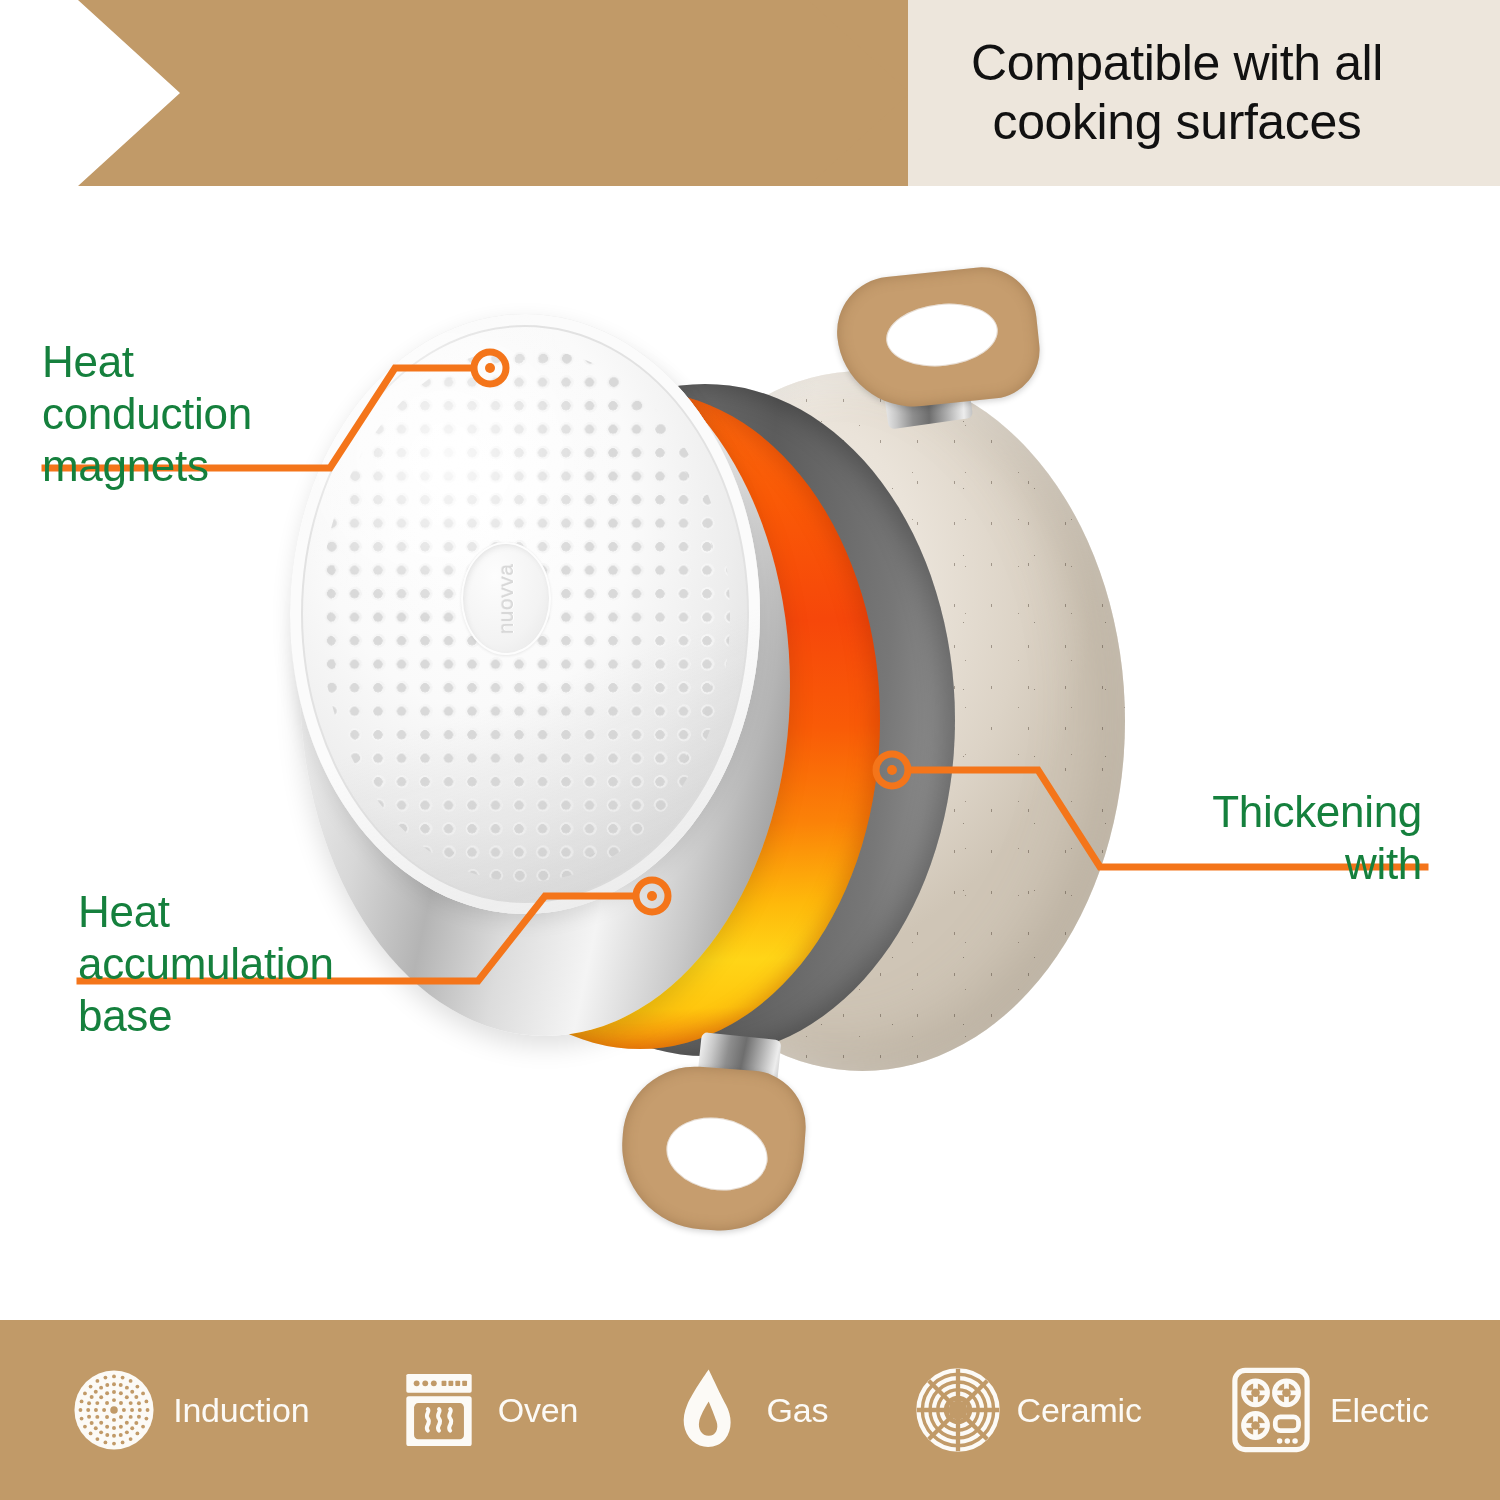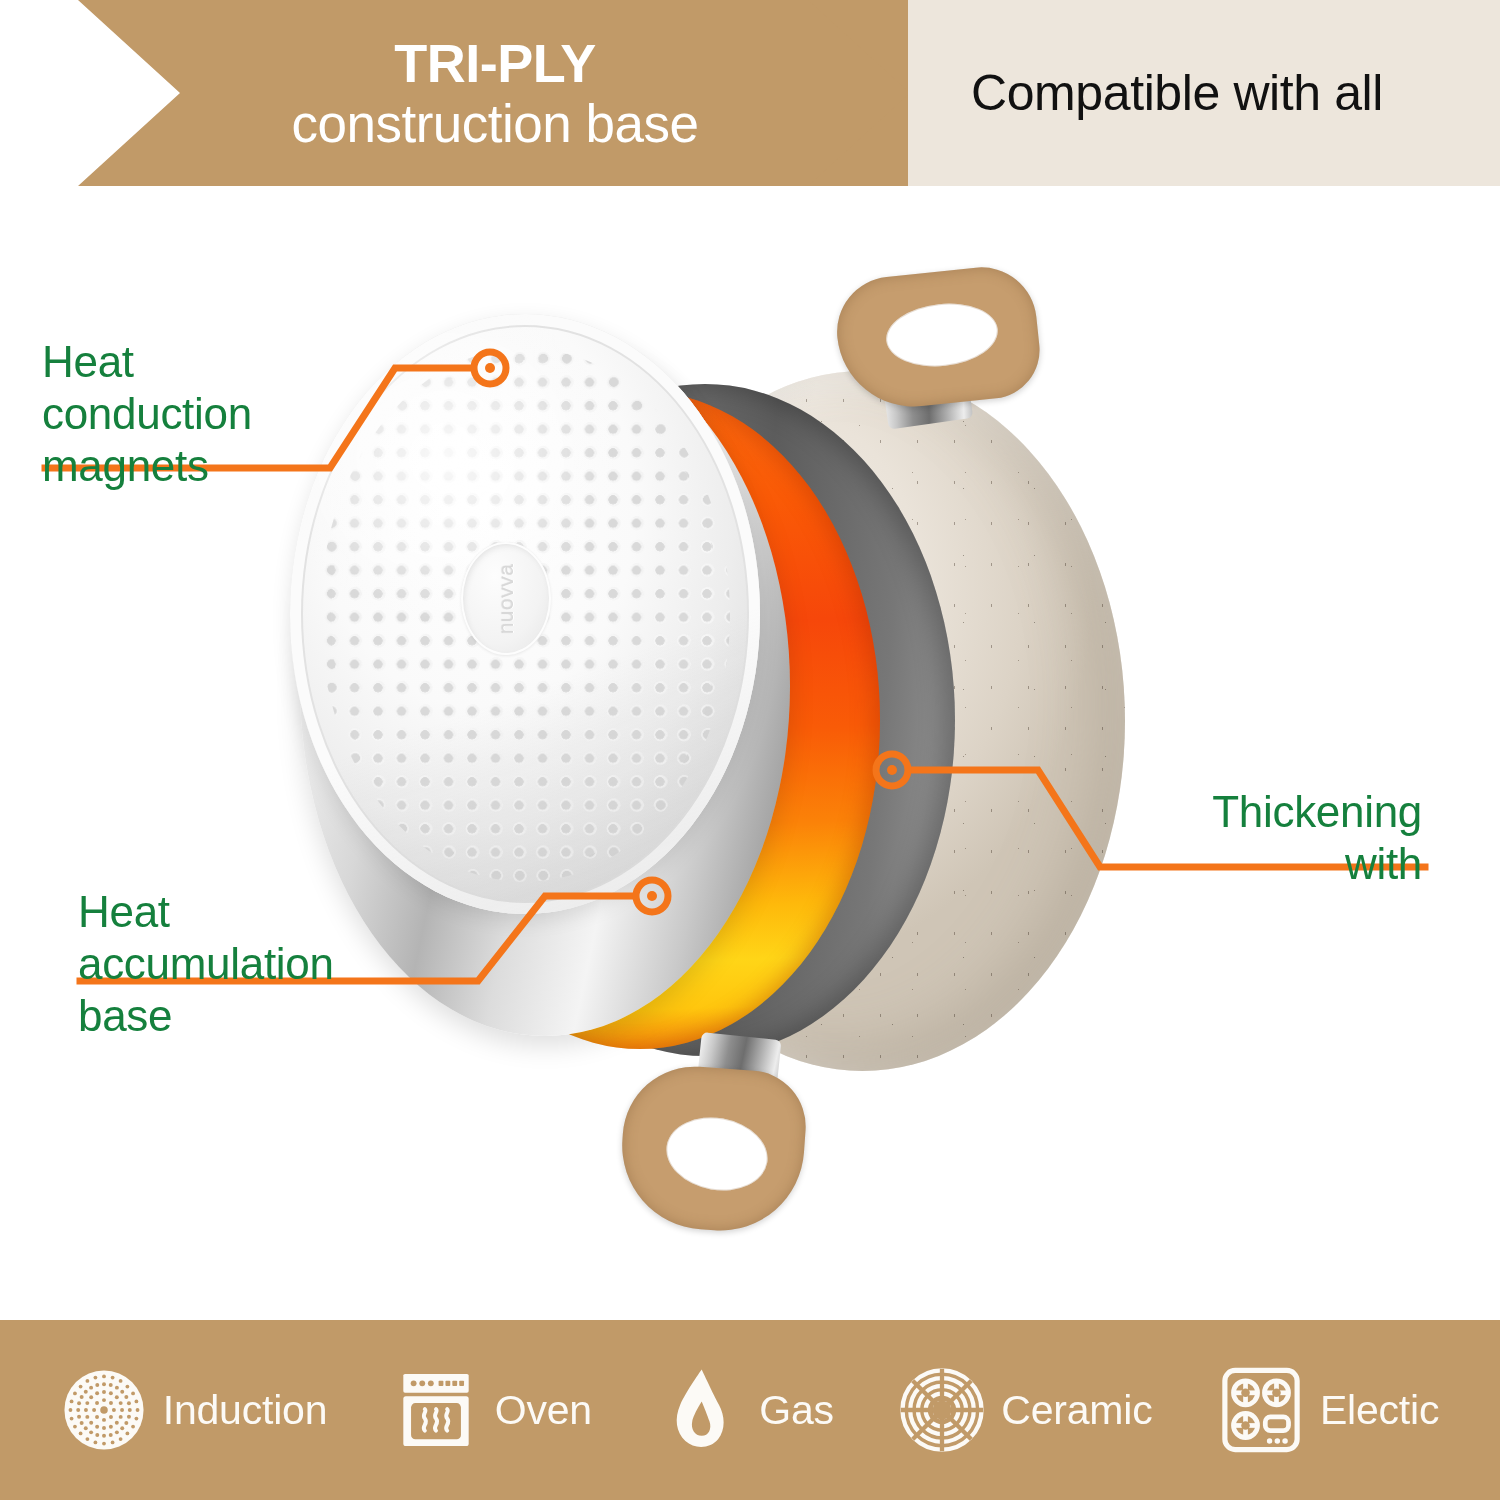--- a/index.html
+++ b/index.html
@@ -220,38 +220,35 @@
   .leader{ position:absolute; overflow:visible; pointer-events:none; }
 
   
   .footer{
     position:absolute; left:0; top:1320px; width:1500px; height:180px;
     background:#C19A68;
     display:flex; align-items:center; justify-content:space-around;
     padding:0 28px;
   }
   .feat{ display:flex; align-items:center; gap:16px; }
-  .feat-label{ color:#FCFAF6; font-size:41px; font-weight:400; letter-spacing:-0.2px; }
+  .feat-label{ color:#FCFAF6; font-size:34px; font-weight:400; letter-spacing:-0.2px; }
   .feat-icon{ width:86px; height:86px; flex:0 0 auto; display:block; }
 </style>
 </head>
 <body>
 
 <div class="header">
   <div class="hdr-cream"></div>
   <div class="hdr-tan"></div>
   <div class="hdr-tan-pt"></div>
 
-  <div class="hdr-tan-text">
-    <div class="l1">TRI-PLY</div>
-    <div class="l2">construction base</div>
-  </div>
 
   <div class="hdr-cream-text">
     <div>Compatible with all</div>
+    <div>cooking surfaces</div>
   </div>
 </div>
 
 <div class="stage">
 
   <div class="pot-body"></div>
   <div class="pot-rim-shade"></div>
   <div class="layer-grey"></div>
   <div class="layer-heat"></div>
   <div class="layer-heat-hi"></div>

